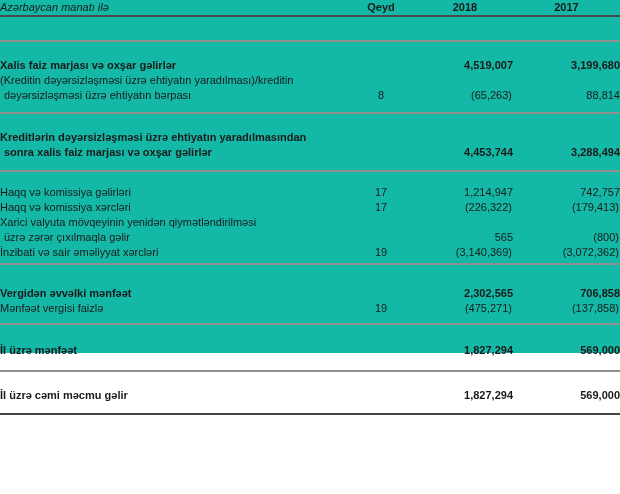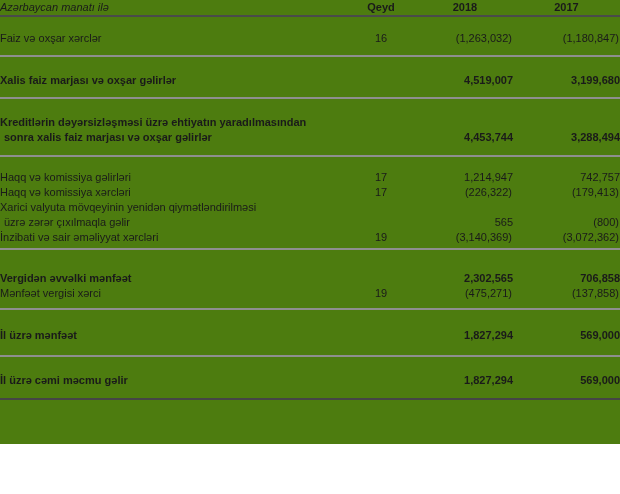--- a/index.html
+++ b/index.html
@@ -11,22 +11,22 @@
     width: 620px;
     height: 494px;
     overflow: hidden;
     font-family: "Liberation Sans", "DejaVu Sans", sans-serif;
     font-size: 11px;
     color: #1a1a1a;
   }
   .sheet {
     position: relative;
     width: 620px;
-    height: 444px;
-    background: #4d7c0f;
+    height: 353px;
+    background: #14b8a6;
   }
   table.fin {
     width: 620px;
     border-collapse: collapse;
     table-layout: fixed;
   }
   table.fin td, table.fin th {
     padding: 0;
     vertical-align: bottom;
     line-height: 15px;
@@ -82,43 +82,44 @@
         <th class="note-h">Qeyd</th>
         <th class="amt-h">2018</th>
         <th class="amt-h">2017</th>
       </tr>
     </thead>
     <tbody>
       <tr class="sp" style="height:15px">
           <td colspan="4"></td>
         </tr>
 
-      <tr>
-        <td class="label">
-            <div>Faiz və oxşar xərclər</div>
-          </td>
-        <td class="note">16</td>
-        <td class="amt paren">(1,263,032)</td>
-        <td class="amt paren">(1,180,847)</td>
-      </tr>
 
       <tr class="sp" style="height:10px">
           <td colspan="4"></td>
         </tr>
       <tr style="height:17px">
           <td colspan="4" class="rule-gray"></td>
         </tr>
 
       <tr class="em">
         <td class="label">
             <div>Xalis faiz marjası və oxşar gəlirlər</div>
           </td>
         <td class="note"></td>
         <td class="amt">4,519,007</td>
         <td class="amt">3,199,680</td>
+      </tr>
+      <tr>
+        <td class="label">
+          <div>(Kreditin dəyərsizləşməsi üzrə ehtiyatın yaradılması)/kreditin</div>
+          <div class="l2">dəyərsizləşməsi üzrə ehtiyatın bərpası</div>
+        </td>
+        <td class="note">8</td>
+        <td class="amt paren">(65,263)</td>
+        <td class="amt">88,814</td>
       </tr>
 
       <tr class="sp" style="height:10px">
           <td colspan="4"></td>
         </tr>
       <tr style="height:17px">
           <td colspan="4" class="rule-gray"></td>
         </tr>
 
       <tr class="em">
@@ -182,21 +183,21 @@
       <tr class="em">
         <td class="label">
             <div>Vergidən əvvəlki mənfəət</div>
           </td>
         <td class="note"></td>
         <td class="amt">2,302,565</td>
         <td class="amt">706,858</td>
       </tr>
       <tr>
         <td class="label">
-            <div>Mənfəət vergisi xərci</div>
+            <div>Mənfəət vergisi faizlə</div>
           </td>
         <td class="note">19</td>
         <td class="amt paren">(475,271)</td>
         <td class="amt paren">(137,858)</td>
       </tr>
 
       <tr class="sp" style="height:8px">
           <td colspan="4"></td>
         </tr>
       <tr style="height:19px">

